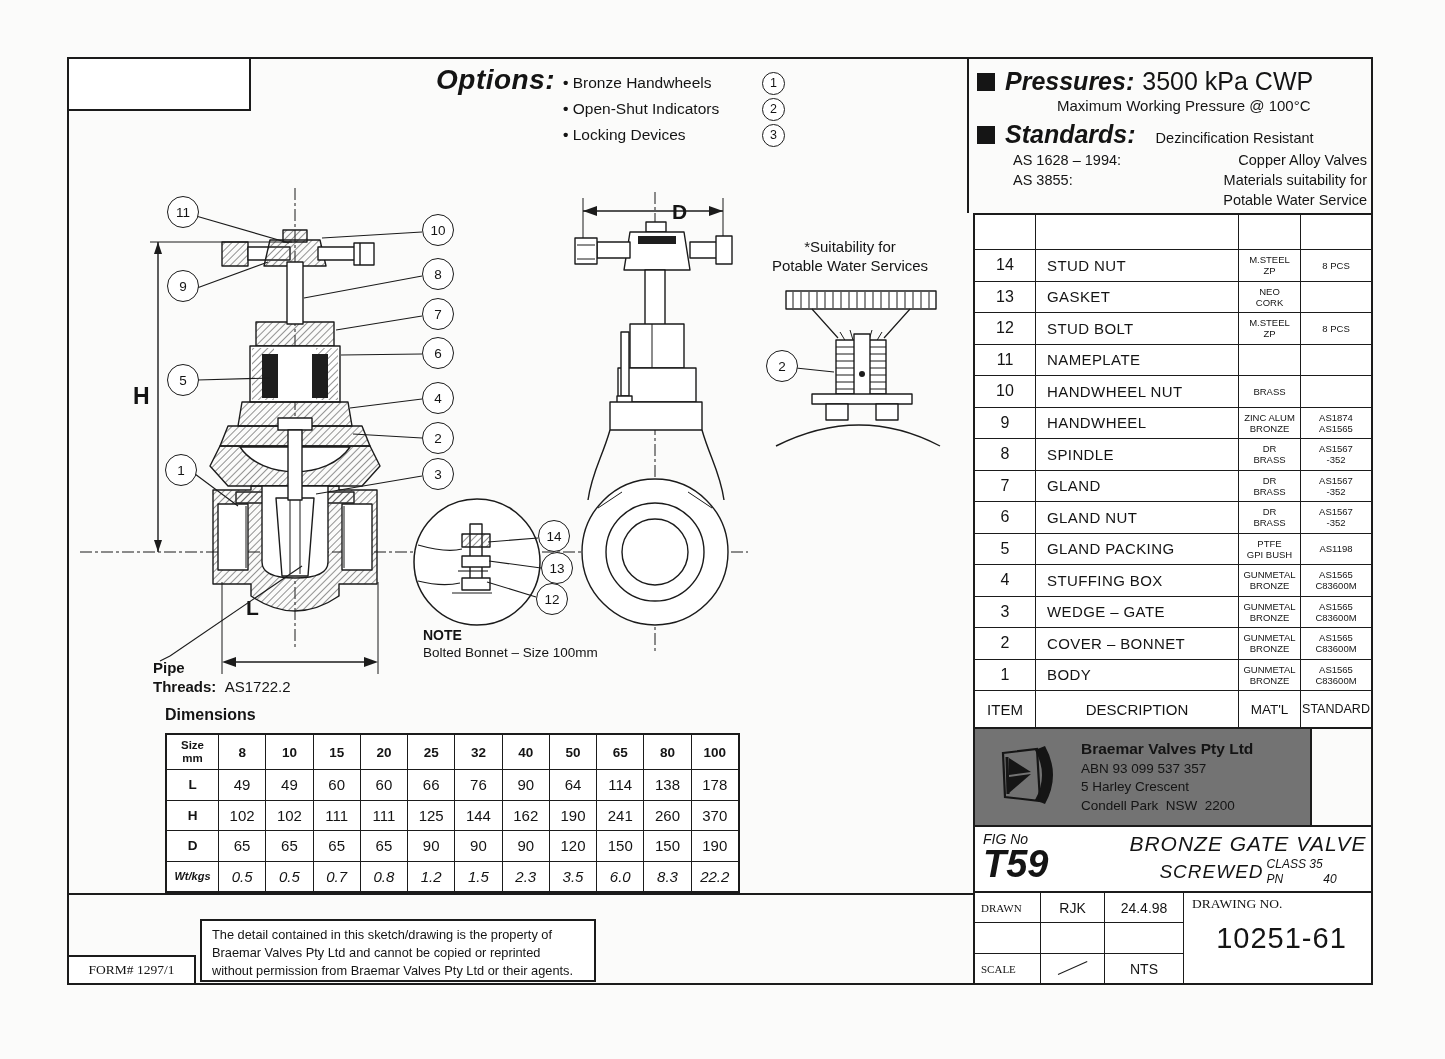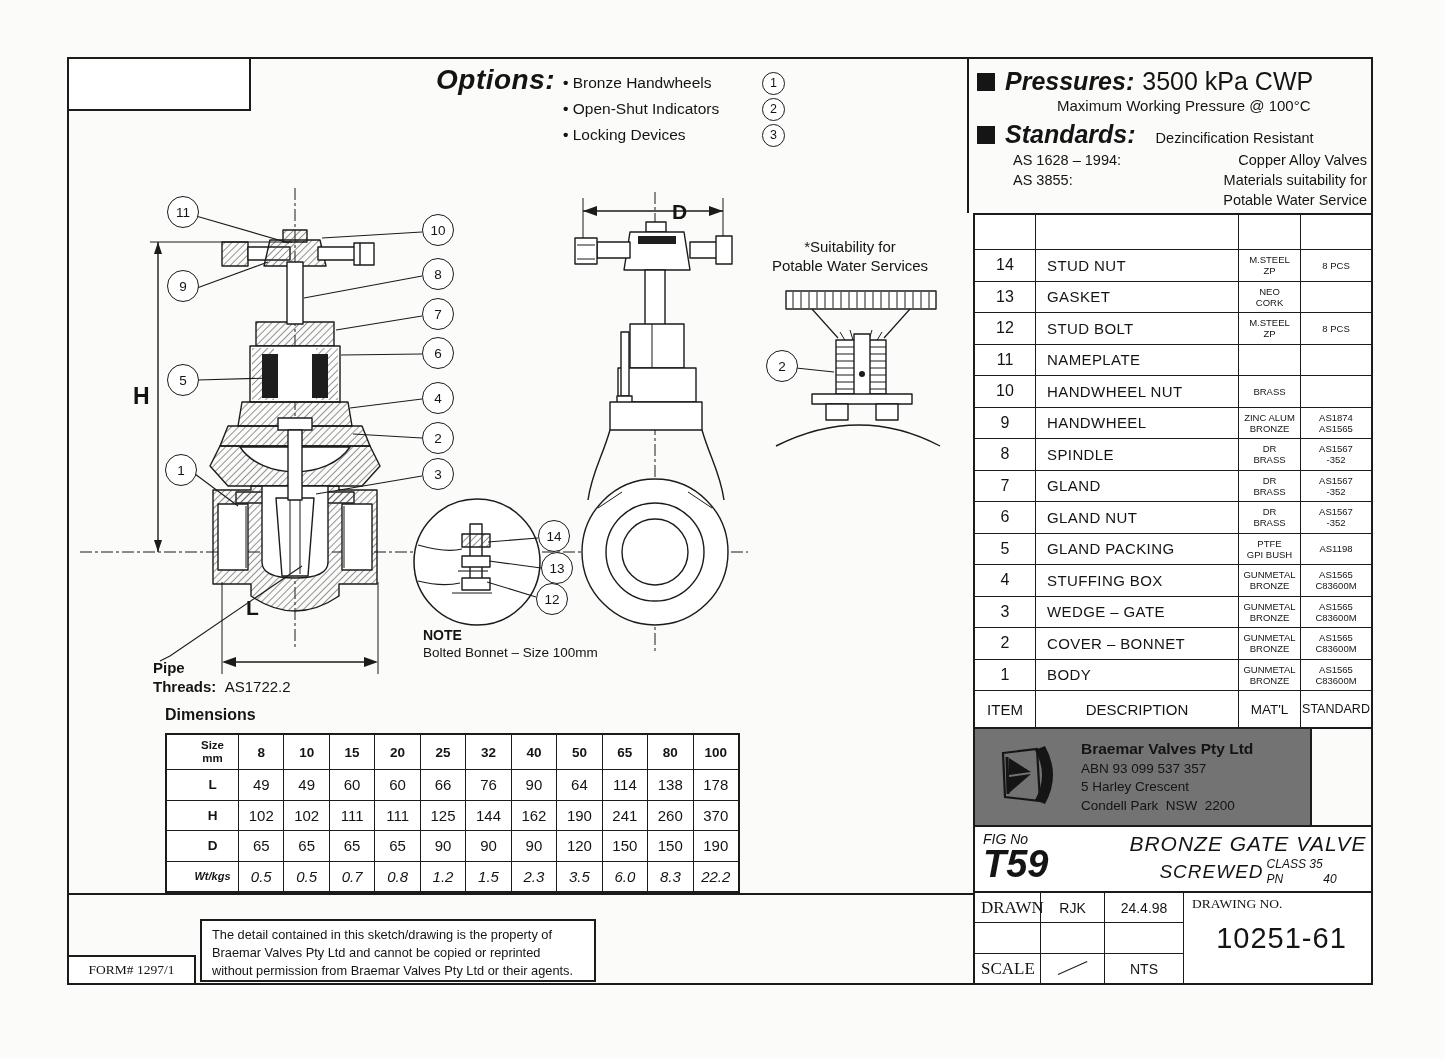--- a/index.html
+++ b/index.html
@@ -64,32 +64,32 @@
   .fig-sub-row{display:flex;align-items:center;gap:3px;}
   .fig-screwed{font-size:19px;font-style:italic;letter-spacing:1px;}
   .fig-class-col{display:flex;flex-direction:column;font-size:12px;font-style:italic;line-height:1.2;}
   .fig-pn-row{display:flex;justify-content:space-between;width:70px;}
 
   .title-block{left:973px;top:891px;width:400px;height:94px;border:2px solid #1b1b1b;box-sizing:border-box;display:grid;
     grid-template-columns:65px 64px 79px 1fr;grid-template-rows:29px 31px 1fr;background:#fff;}
   .tb-cell{border-left:1.5px solid #1b1b1b;border-top:1.5px solid #1b1b1b;display:flex;align-items:center;justify-content:center;box-sizing:border-box;}
   .tb-cell.c0{border-left:none;}
   .tb-cell.r0{border-top:none;}
-  .tb-serif{font-family:"Liberation Serif", serif;font-size:17px;justify-content:flex-start;padding-left:6px;}
+  .tb-serif{font-family:"Liberation Serif", serif;font-size:11px;justify-content:flex-start;padding-left:6px;}
   .tb-sans{font-size:14px;}
   .tb-dno{grid-column:4;grid-row:1/4;border-left:1.5px solid #1b1b1b;border-top:none;display:flex;flex-direction:column;align-items:flex-start;padding:3px 0 0 8px;box-sizing:border-box;}
   .tb-dno-label{font-family:"Liberation Serif", serif;font-size:13.5px;}
   .tb-dno-value{font-size:29px;letter-spacing:1px;align-self:center;margin-top:10px;}
   .scale-slash{width:34px;height:18px;position:relative;}
   .scale-slash::after{content:"";position:absolute;left:2px;top:14px;width:32px;border-top:1.6px solid #1b1b1b;transform:rotate(-24deg);transform-origin:left center;}
 
   
   .dims-title{left:165px;top:706px;width:575px;text-align:left;font-size:16px;font-weight:bold;}
   .dims-table{left:165px;top:733px;width:575px;height:160px;border:2px solid #1b1b1b;box-sizing:border-box;background:#fff;display:flex;flex-direction:column;}
-  .dim-row{display:flex;border-top:1.5px solid #1b1b1b;flex:1;padding-left:20px;}
+  .dim-row{display:flex;border-top:1.5px solid #1b1b1b;flex:1;}
   .dim-row:first-child{border-top:none;}
   .dim-hdr{flex:0 0 34px;}
   .dim-label-cell{flex:0 0 51px;display:flex;flex-direction:column;align-items:center;justify-content:center;font-weight:bold;box-sizing:border-box;}
   .dim-cells{flex:1;display:flex;}
   .dcell{flex:1;border-left:1.5px solid #1b1b1b;display:flex;align-items:center;justify-content:center;box-sizing:border-box;}
   .dim-size-label{font-size:11.5px;font-weight:bold;line-height:1.1;}
   .dhead .dcell{font-size:13.5px;font-weight:bold;}
   .dval{font-size:15px;}
   .dim-lbl{font-size:13.5px;}
   .wt-row .dval{font-style:italic;}

